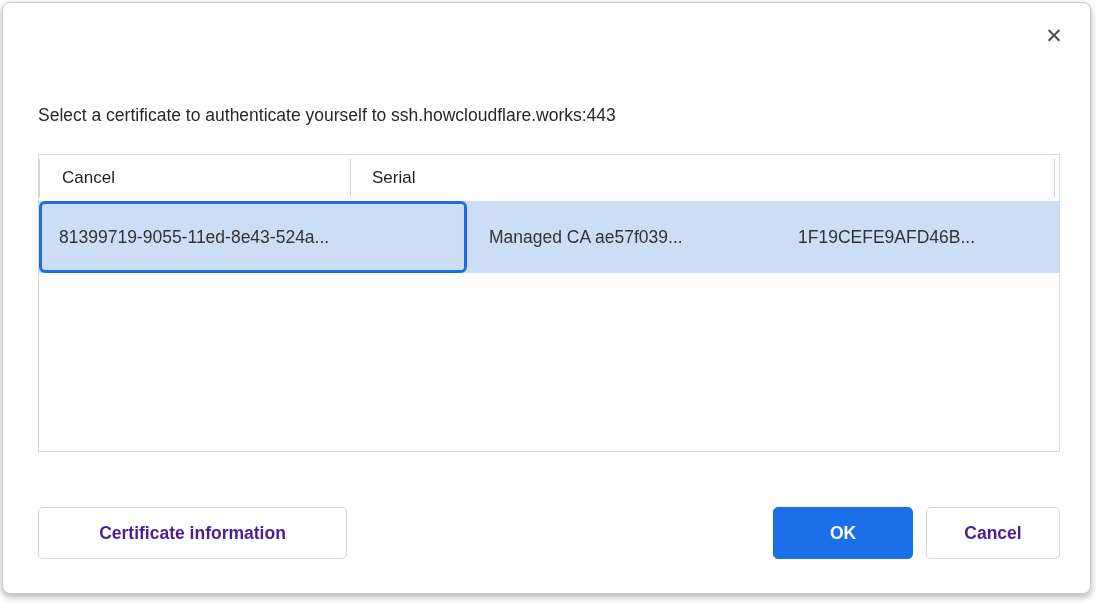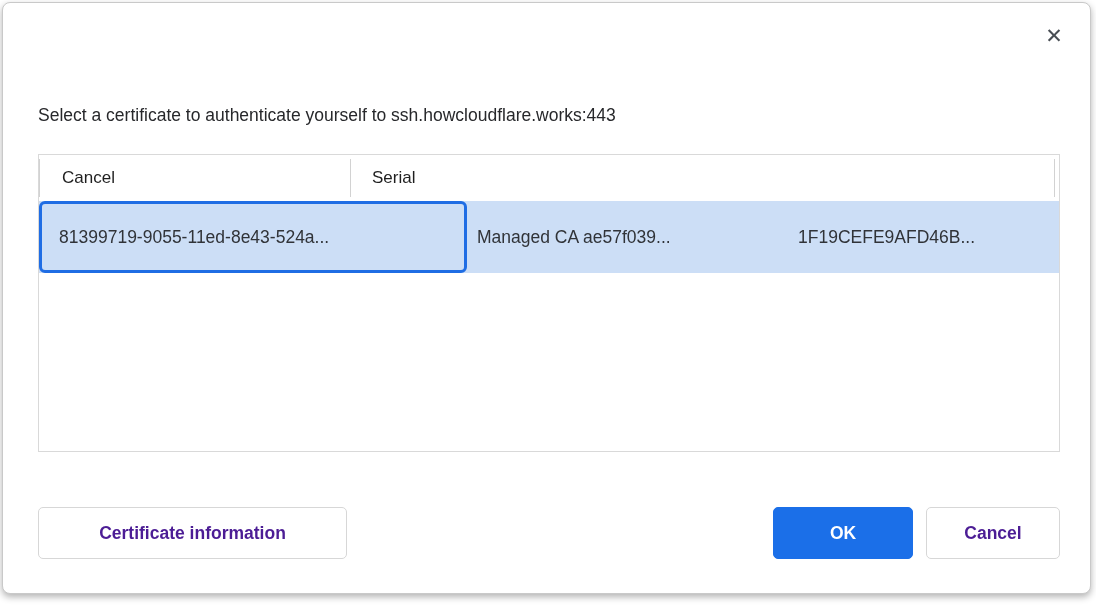--- a/index.html
+++ b/index.html
@@ -85,21 +85,21 @@
     color:#303338;
     white-space:nowrap;
     overflow:hidden;
   }
   .td-subject {
     width:428px;
     padding-left:17px;
     border:3px solid #1f6de4;
     border-radius:6px;
   }
-  .td-issuer { width:310px; padding-left:10px; }
+  .td-issuer { width:310px; padding-left:22px; }
   .td-serial { flex:1; padding-left:21px; }
   .btn {
     position:absolute;
     top:504px;
     height:52px;
     display:flex; align-items:center; justify-content:center;
     border-radius:5px;
     font-size:17.5px;
     font-weight:700;
     cursor:pointer;

